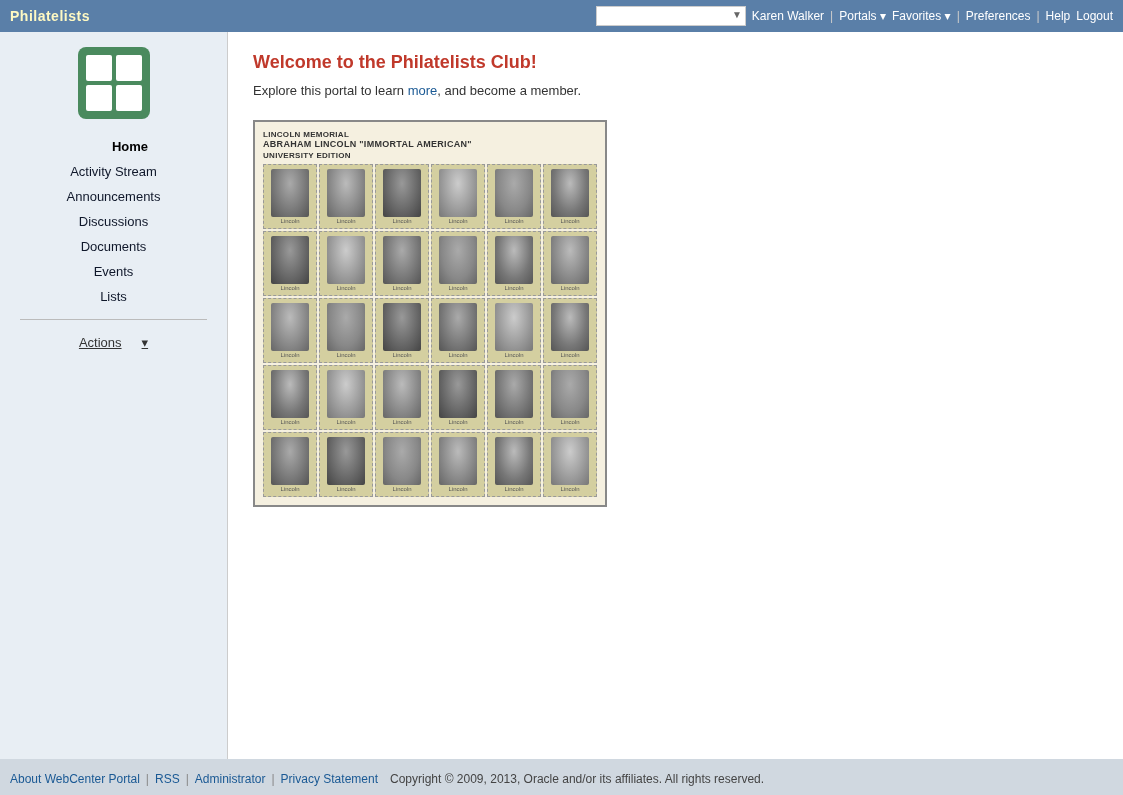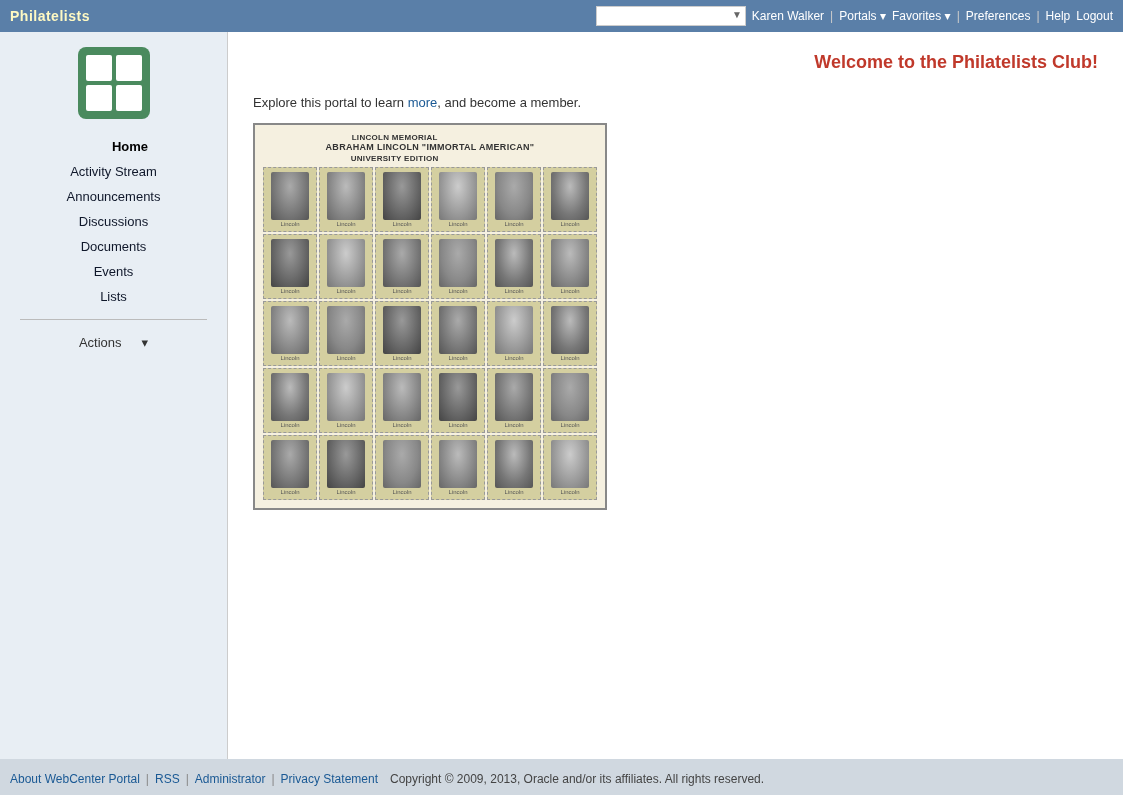--- a/index.html
+++ b/index.html
@@ -92,51 +92,51 @@
     }
     #actions-item {
       display: flex;
       align-items: center;
       justify-content: center;
       gap: 20px;
       color: #333;
       cursor: pointer;
       padding: 5px 10px;
       font-size: 13px;
+      text-decoration: underline;
     }
 
     
     #content {
       flex: 1;
       padding: 20px 25px;
       background: #fff;
     }
     #welcome-title {
       color: #c0392b;
       font-size: 18px;
       font-weight: bold;
-      margin-bottom: 22px;
-      text-align: right;
+      margin-bottom: 10px;
     }
     #welcome-text {
       color: #333;
       font-size: 13px;
-      margin-bottom: 13px;
+      margin-bottom: 22px;
     }
     #welcome-text a { color: #1a5994; }
 
     
     #stamp-sheet {
       border: 2px solid #888;
       display: inline-block;
       background: #f5f0e0;
       padding: 8px;
     }
     #stamp-header {
-      text-align: center;
+      text-align: left;
       font-size: 8px;
       color: #333;
       margin-bottom: 4px;
       font-weight: bold;
       letter-spacing: 0.3px;
     }
     #stamp-grid {
       display: grid;
       grid-template-columns: repeat(6, 54px);
       gap: 2px;

